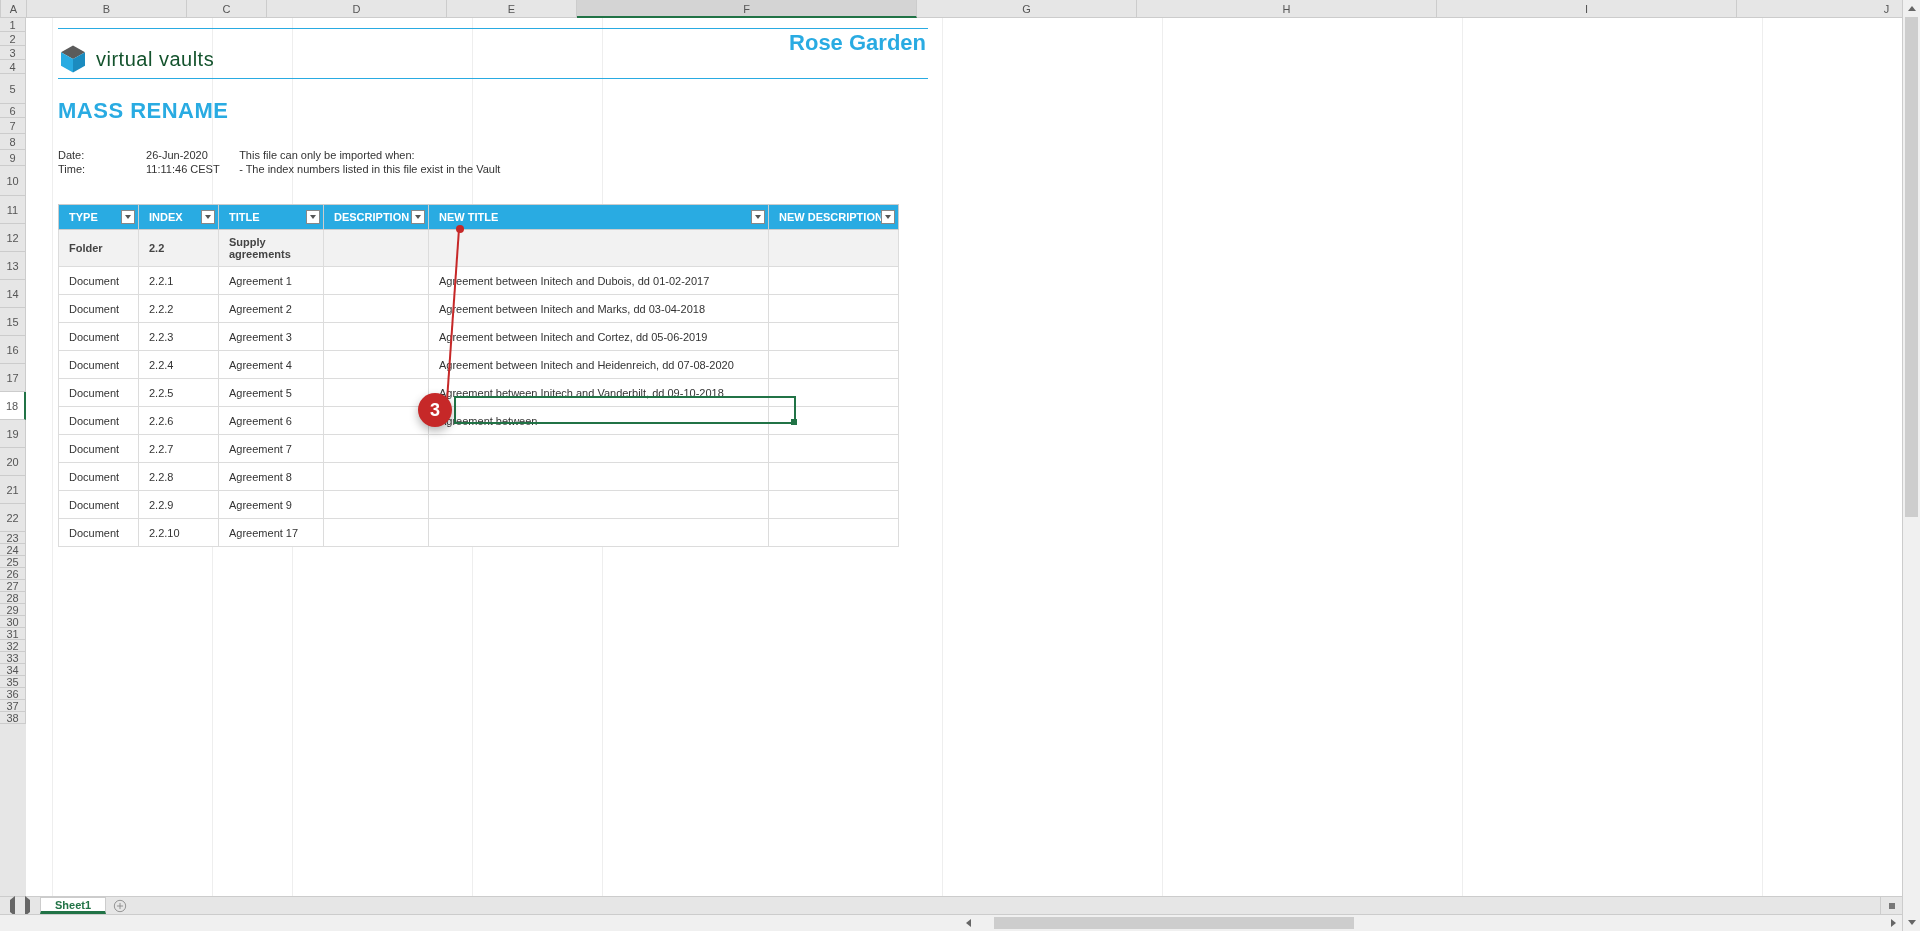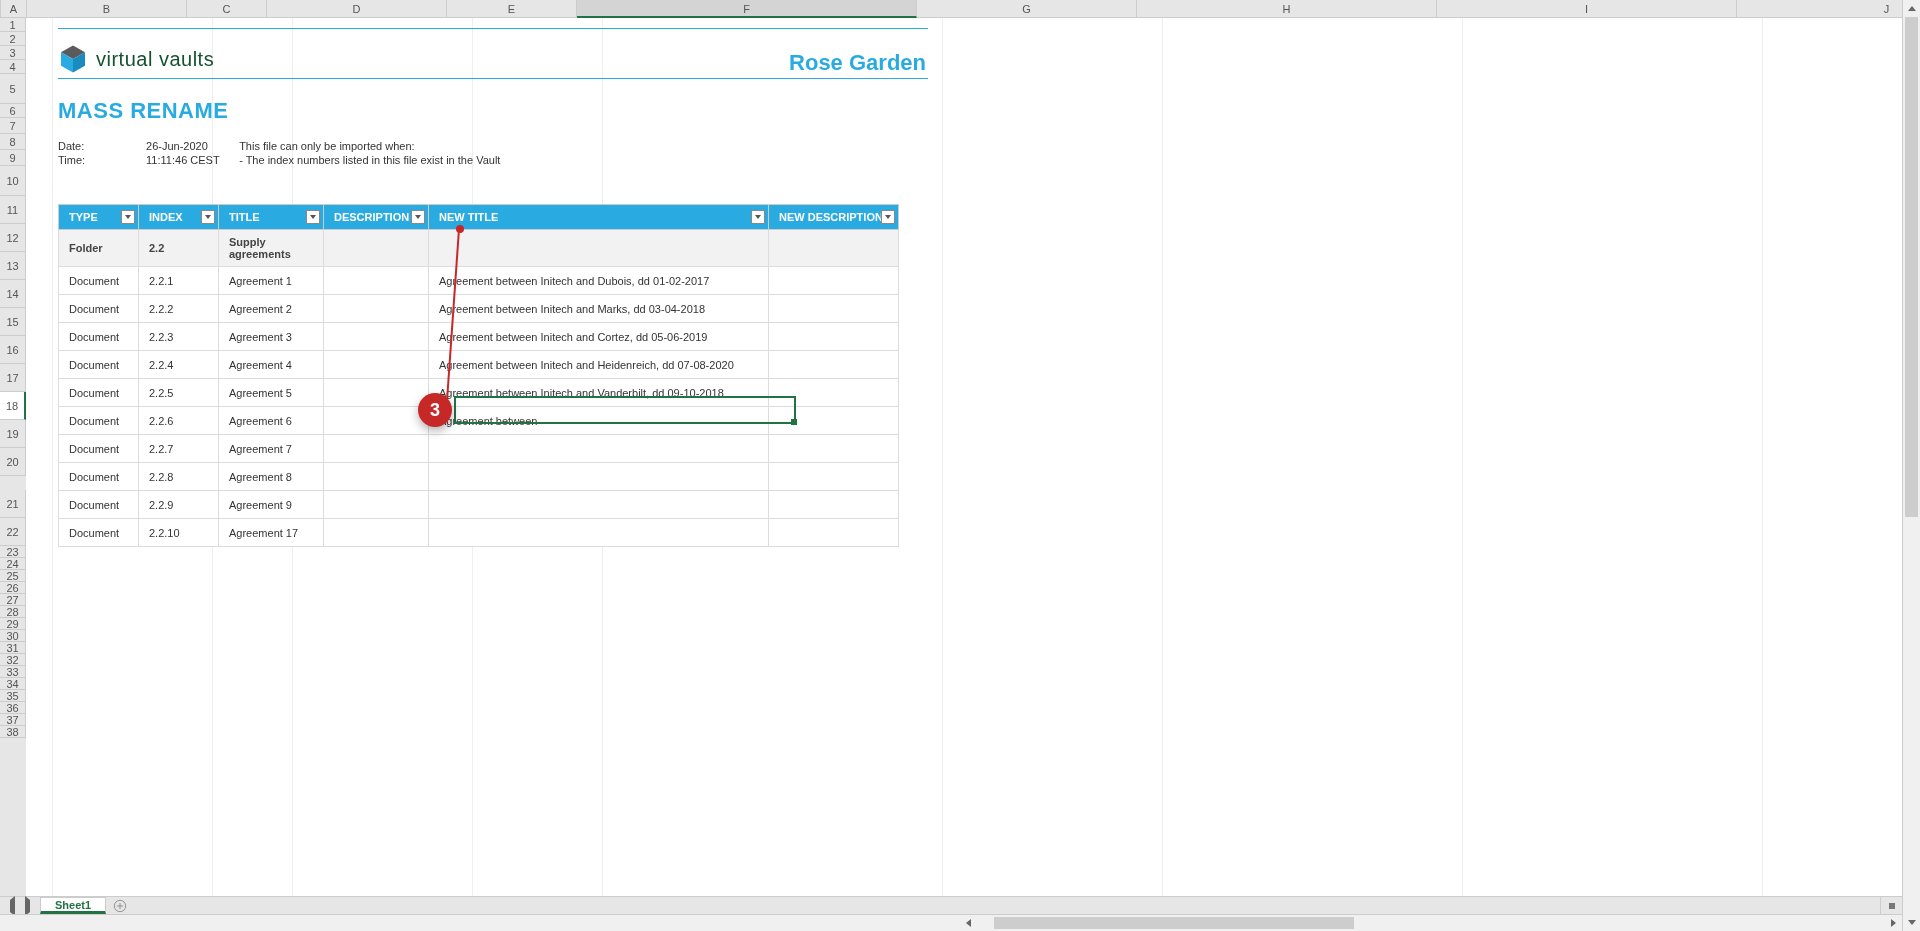--- a/index.html
+++ b/index.html
@@ -28,21 +28,21 @@
 
   .logo-wrap { position:absolute; display:flex; align-items:center; gap:8px;}
   .logo-cube { width:30px; height:30px; position:relative;}
   .logo-text { color:#14532d; font-size:20px; letter-spacing:.5px;}
 
   .project-name { position:absolute; color:#29abe2; font-size:22px; font-weight:700; text-align:right;}
 
   .page-title { position:absolute; color:#29abe2; font-size:22px; font-weight:800; letter-spacing:.5px;}
 
   .meta-row { position:absolute; font-size:11px; color:#333;}
-  .meta-row span { display:inline-block;}
+  .meta-row span { display:inline-block;margin-top:9px;}
   .meta-label { width: 85px;}
   .meta-val   { width: 90px;}
   .meta-note  {}
 
   
   .tbl { position:absolute; border-collapse:collapse; border:1px solid #ccc; }
   .tbl th { background:#29abe2; color:#fff; font-size:11px; font-weight:700; text-align:left; padding:6px 8px 6px 10px; border:1px solid #ccc; border-top:0; position:relative; height:20px;}
   .tbl td { border:1px solid #dcdcdc; padding:6px 8px 6px 10px; height:28px; font-size:11px; color:#333; background:#fff;}
   .tbl tr.folder-row td { background:#f2f2f2; font-weight:700; color:#444;}
   .filter-btn { position:absolute; right:3px; top:50%; transform:translateY(-50%); width:14px; height:14px; background:#fff; border:1px solid #888; display:flex; align-items:center; justify-content:center;}
@@ -129,21 +129,21 @@
       <div class="rowh" style="height: 28px;">11</div>
       <div class="rowh" style="height: 28px;">12</div>
       <div class="rowh" style="height: 28px;">13</div>
       <div class="rowh" style="height: 28px;">14</div>
       <div class="rowh" style="height: 28px;">15</div>
       <div class="rowh" style="height: 28px;">16</div>
       <div class="rowh" style="height: 28px;">17</div>
       <div class="rowh active" style="height: 28px;">18</div>
       <div class="rowh" style="height: 28px;">19</div>
       <div class="rowh" style="height: 28px;">20</div>
-      <div class="rowh" style="height: 28px; margin-top: 14px;">21</div>
+      <div class="rowh" style="height: 28px;">21</div>
       <div class="rowh" style="height: 28px;">22</div>
       <div class="rowh" style="height: 12px;">23</div>
       <div class="rowh" style="height: 12px;">24</div>
       <div class="rowh" style="height: 12px;">25</div>
       <div class="rowh" style="height: 12px;">26</div>
       <div class="rowh" style="height: 12px;">27</div>
       <div class="rowh" style="height: 12px;">28</div>
       <div class="rowh" style="height: 12px;">29</div>
       <div class="rowh" style="height: 12px;">30</div>
       <div class="rowh" style="height: 12px;">31</div>
@@ -177,21 +177,21 @@
         <div class="logo-cube">
           <svg viewBox="0 0 40 40" width="30" height="30">
             <polygon points="20,2 36,11 20,20 4,11" fill="#5b5b5b"></polygon>
             <polygon points="4,11 20,20 20,38 4,29" fill="#29abe2"></polygon>
             <polygon points="36,11 20,20 20,38 36,29" fill="#1b8bbf"></polygon>
           </svg>
         </div>
         <span class="logo-text">virtual vaults</span>
       </div>
 
-      <div class="project-name" style="top:32px; left:700px; width:200px;">Rose Garden</div>
+      <div class="project-name" style="top:12px; left:700px; width:200px;">Rose Garden</div>
 
       <div class="hr-thin" style="top:60px; left:32px; width:870px;"></div>
 
       <div class="page-title" style="top:80px; left:32px;">MASS RENAME</div>
 
       <div class="meta-row" style="top:122px; left:32px;">
         <span class="meta-label">Date:</span>
         <span class="meta-val">26-Jun-2020</span>
         <span class="meta-note">This file can only be imported when:</span>
       </div>

